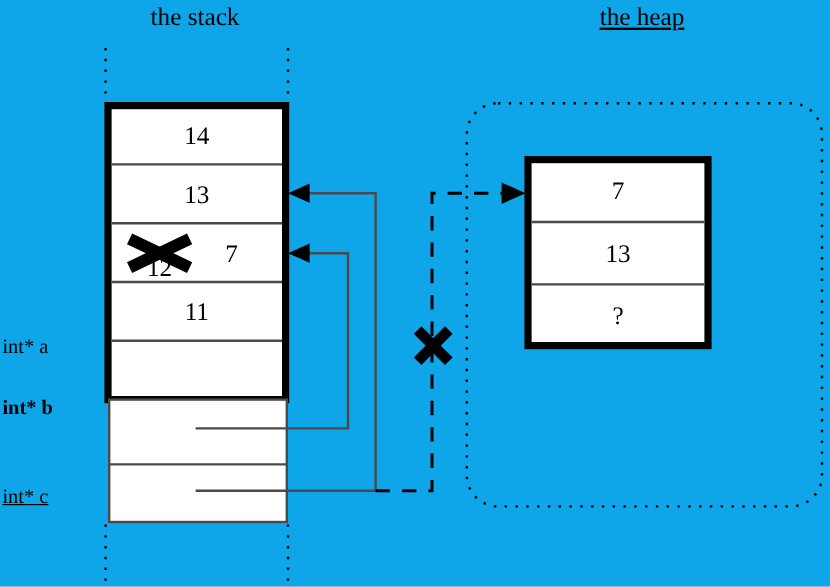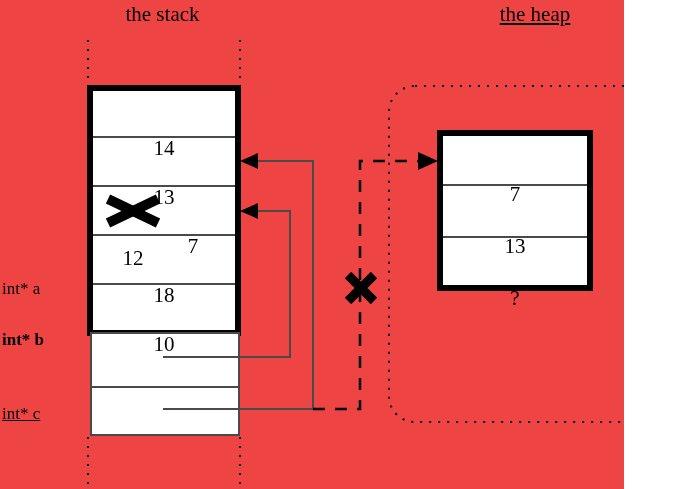--- a/index.html
+++ b/index.html
@@ -2,44 +2,43 @@
 <html><head>
 <meta charset="utf-8">
 <style>
   html, body {
     margin: 0;
     padding: 0;
     background: #ffffff;
   }
   #canvas {
     position: relative;
-    width: 624px;
+    width: 692px;
     height: 489px;
-    background: #ef4444;
+    background: #0ea5e9;
     font-family: "Liberation Serif", "DejaVu Serif", serif;
     overflow: hidden;
   }
   .title {
     position: absolute;
     font-size: 21px;
     color: #000000;
     white-space: nowrap;
     text-align: center;
   }
   #stack-title { left: 0px; top: 2px; width: 325px; }
   #heap-title  { left: 390px; top: 2px; width: 290px; text-decoration: underline; }
 
   
   .cell-value {
     position: absolute;
     font-size: 21px;
     color: #000000;
     text-align: center;
     white-space: nowrap;
-    margin-top: 35px;
   }
   
   .ptr-label {
     position: absolute;
     font-size: 17px;
     color: #000000;
     white-space: nowrap;
     text-align: left;
   }
   svg.layer {
@@ -104,23 +103,22 @@
   </svg>
 
   <div class="cell-value" style="left:90px; top:101px; width:148px;">14</div>
 
   <div class="cell-value" style="left:90px; top:150px; width:148px;">13</div>
 
   <div class="cell-value" style="left:108px; top:211px; width:50px;">12</div>
 
   <div class="cell-value" style="left:168px; top:199px; width:50px;">7</div>
 
-  <div class="cell-value" style="left:90px; top:248px; width:148px;">18</div>
+  <div class="cell-value" style="left:90px; top:248px; width:148px;">11</div>
 
-  <div class="cell-value" style="left:90px; top:297px; width:148px;">10</div>
 
   <div class="cell-value" style="left:440px; top:147px; width:150px;">7</div>
 
   <div class="cell-value" style="left:440px; top:199px; width:150px;">13</div>
 
   <div class="cell-value" style="left:440px; top:251px; width:150px;">?</div>
 
   <div class="ptr-label" style="left:2px; top:279px;">int* a</div>
 
   <div class="ptr-label" style="left:2px; top:330px;font-weight:bold;">int* b</div>

